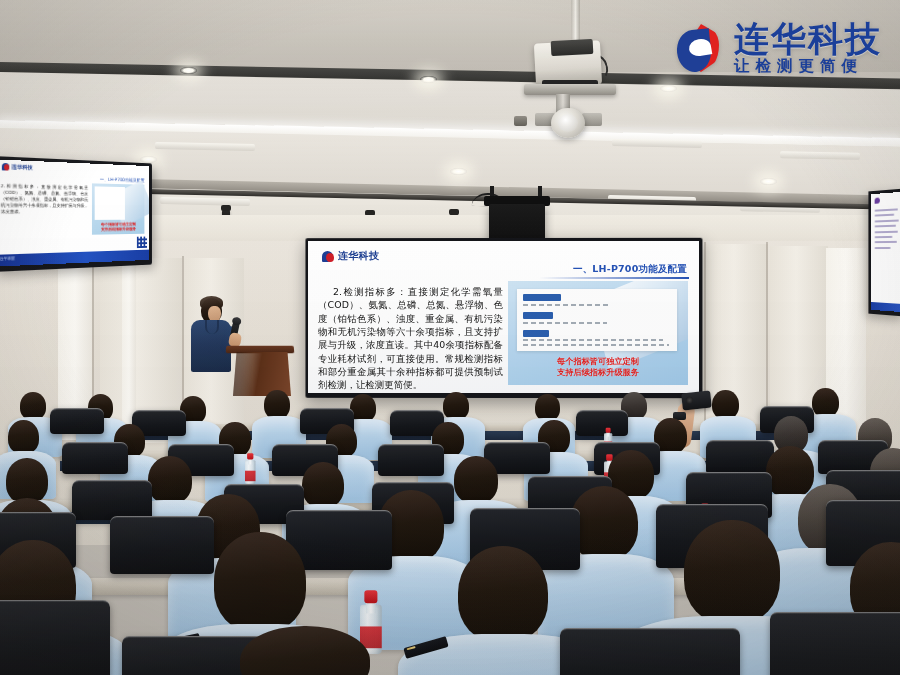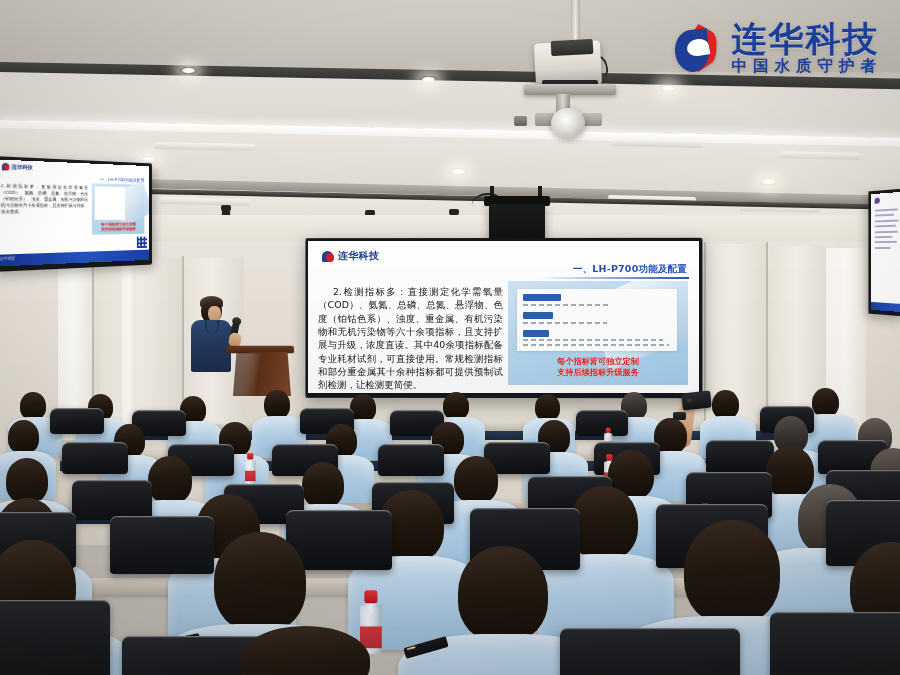--- a/index.html
+++ b/index.html
@@ -925,17 +925,17 @@
   <div class="vignette"></div>
 
   <div class="brand">
     <div class="brand-mark">
       <div class="red"></div>
       <div class="blue"></div>
       <div class="cut"></div>
     </div>
     <div class="brand-text">
       <div class="brand-title">连华科技</div>
-      <div class="brand-sub">中国水质守护者</div>
+      <div class="brand-sub">让检测更简便</div>
     </div>
   </div>
 
 </div>
 
 </body></html>

